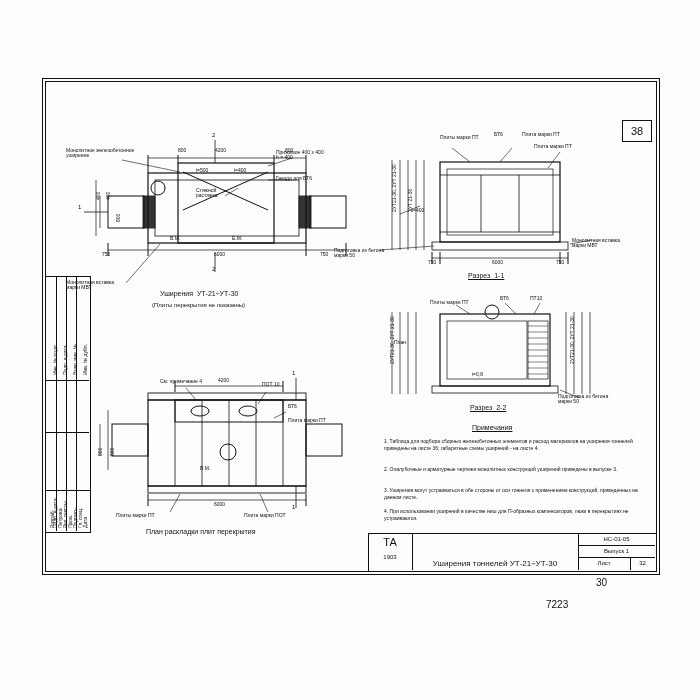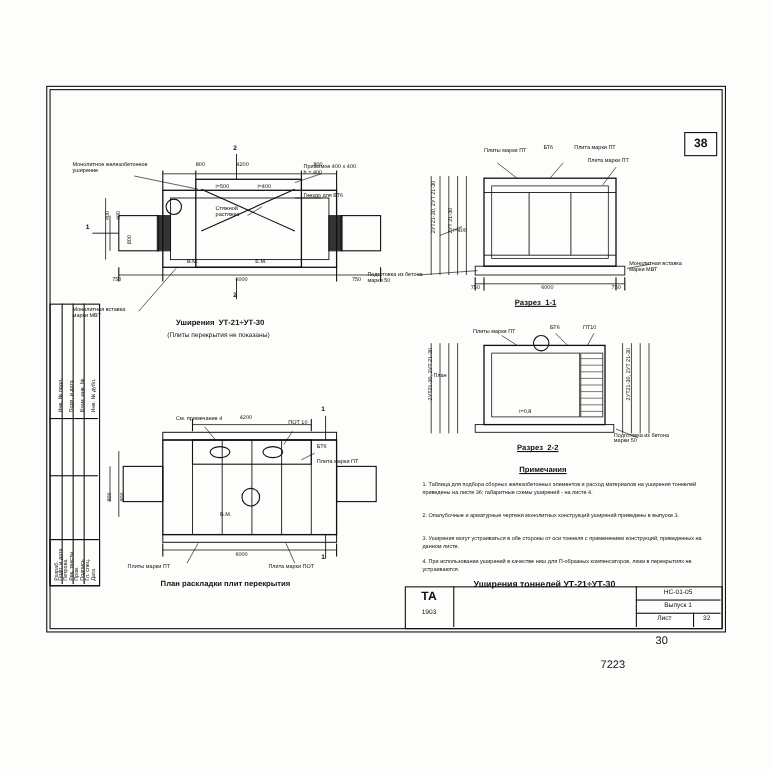--- a/index.html
+++ b/index.html
@@ -10,21 +10,21 @@
   .ln{position:absolute;background:#111;}
   .h{height:1px;}
   .v{width:1px;}
   .txt{position:absolute;color:#111;white-space:pre;line-height:1.05;}
   .t5{font-size:5px;}
   .t6{font-size:6px;}
   .t7{font-size:7px;}
   .t8{font-size:8px;}
   .t10{font-size:10px;}
   .t11{font-size:11px;}
-  .b{font-weight:bold;}
+  .b{font-weight:normal;}
   .rot{transform-origin:0 0;transform:rotate(-90deg);}
   .ctr{text-align:center;}
   svg{position:absolute;left:0;top:0;overflow:visible;}
   .stamp{position:absolute;border:1.4px solid #111;}
   .nb{position:absolute;border:1.2px solid #111;}
   .un{text-decoration:underline;}
 </style>
 </head>
 <body>
 
@@ -298,21 +298,21 @@
 
   <div class="stamp" style="left:368px;top:533px;width:287px;height:37px;"></div>
   <div class="ln v" style="left:412px;top:533px;height:37px;"></div>
   <div class="ln v" style="left:578px;top:533px;height:37px;"></div>
   <div class="ln h" style="left:578px;top:545px;width:77px;"></div>
   <div class="ln h" style="left:578px;top:557px;width:77px;"></div>
   <div class="ln v" style="left:630px;top:557px;height:13px;"></div>
 
   <div class="txt t11 b ctr" style="left:368px;top:537px;width:44px;">ТА</div>
   <div class="txt t6 ctr" style="left:368px;top:554px;width:44px;">1903</div>
-  <div class="txt t8 b ctr" style="left:412px;top:528px;width:166px;">Уширения тоннелей УТ-21÷УТ-30</div>
+  <div class="txt t8 b ctr" style="left:412px;top:560px;width:166px;">Уширения тоннелей УТ-21÷УТ-30</div>
   <div class="txt t6 ctr" style="left:578px;top:536px;width:77px;">НС-01-05</div>
   <div class="txt t6 ctr" style="left:578px;top:548px;width:77px;">Выпуск 1</div>
   <div class="txt t6 ctr" style="left:578px;top:560px;width:52px;">Лист</div>
   <div class="txt t6 ctr" style="left:630px;top:560px;width:25px;">32</div>
 
   <div class="txt t10" style="left:546px;top:600px;">7223</div>
   <div class="txt t10" style="left:596px;top:578px;">30</div>
 
 </div>
 

